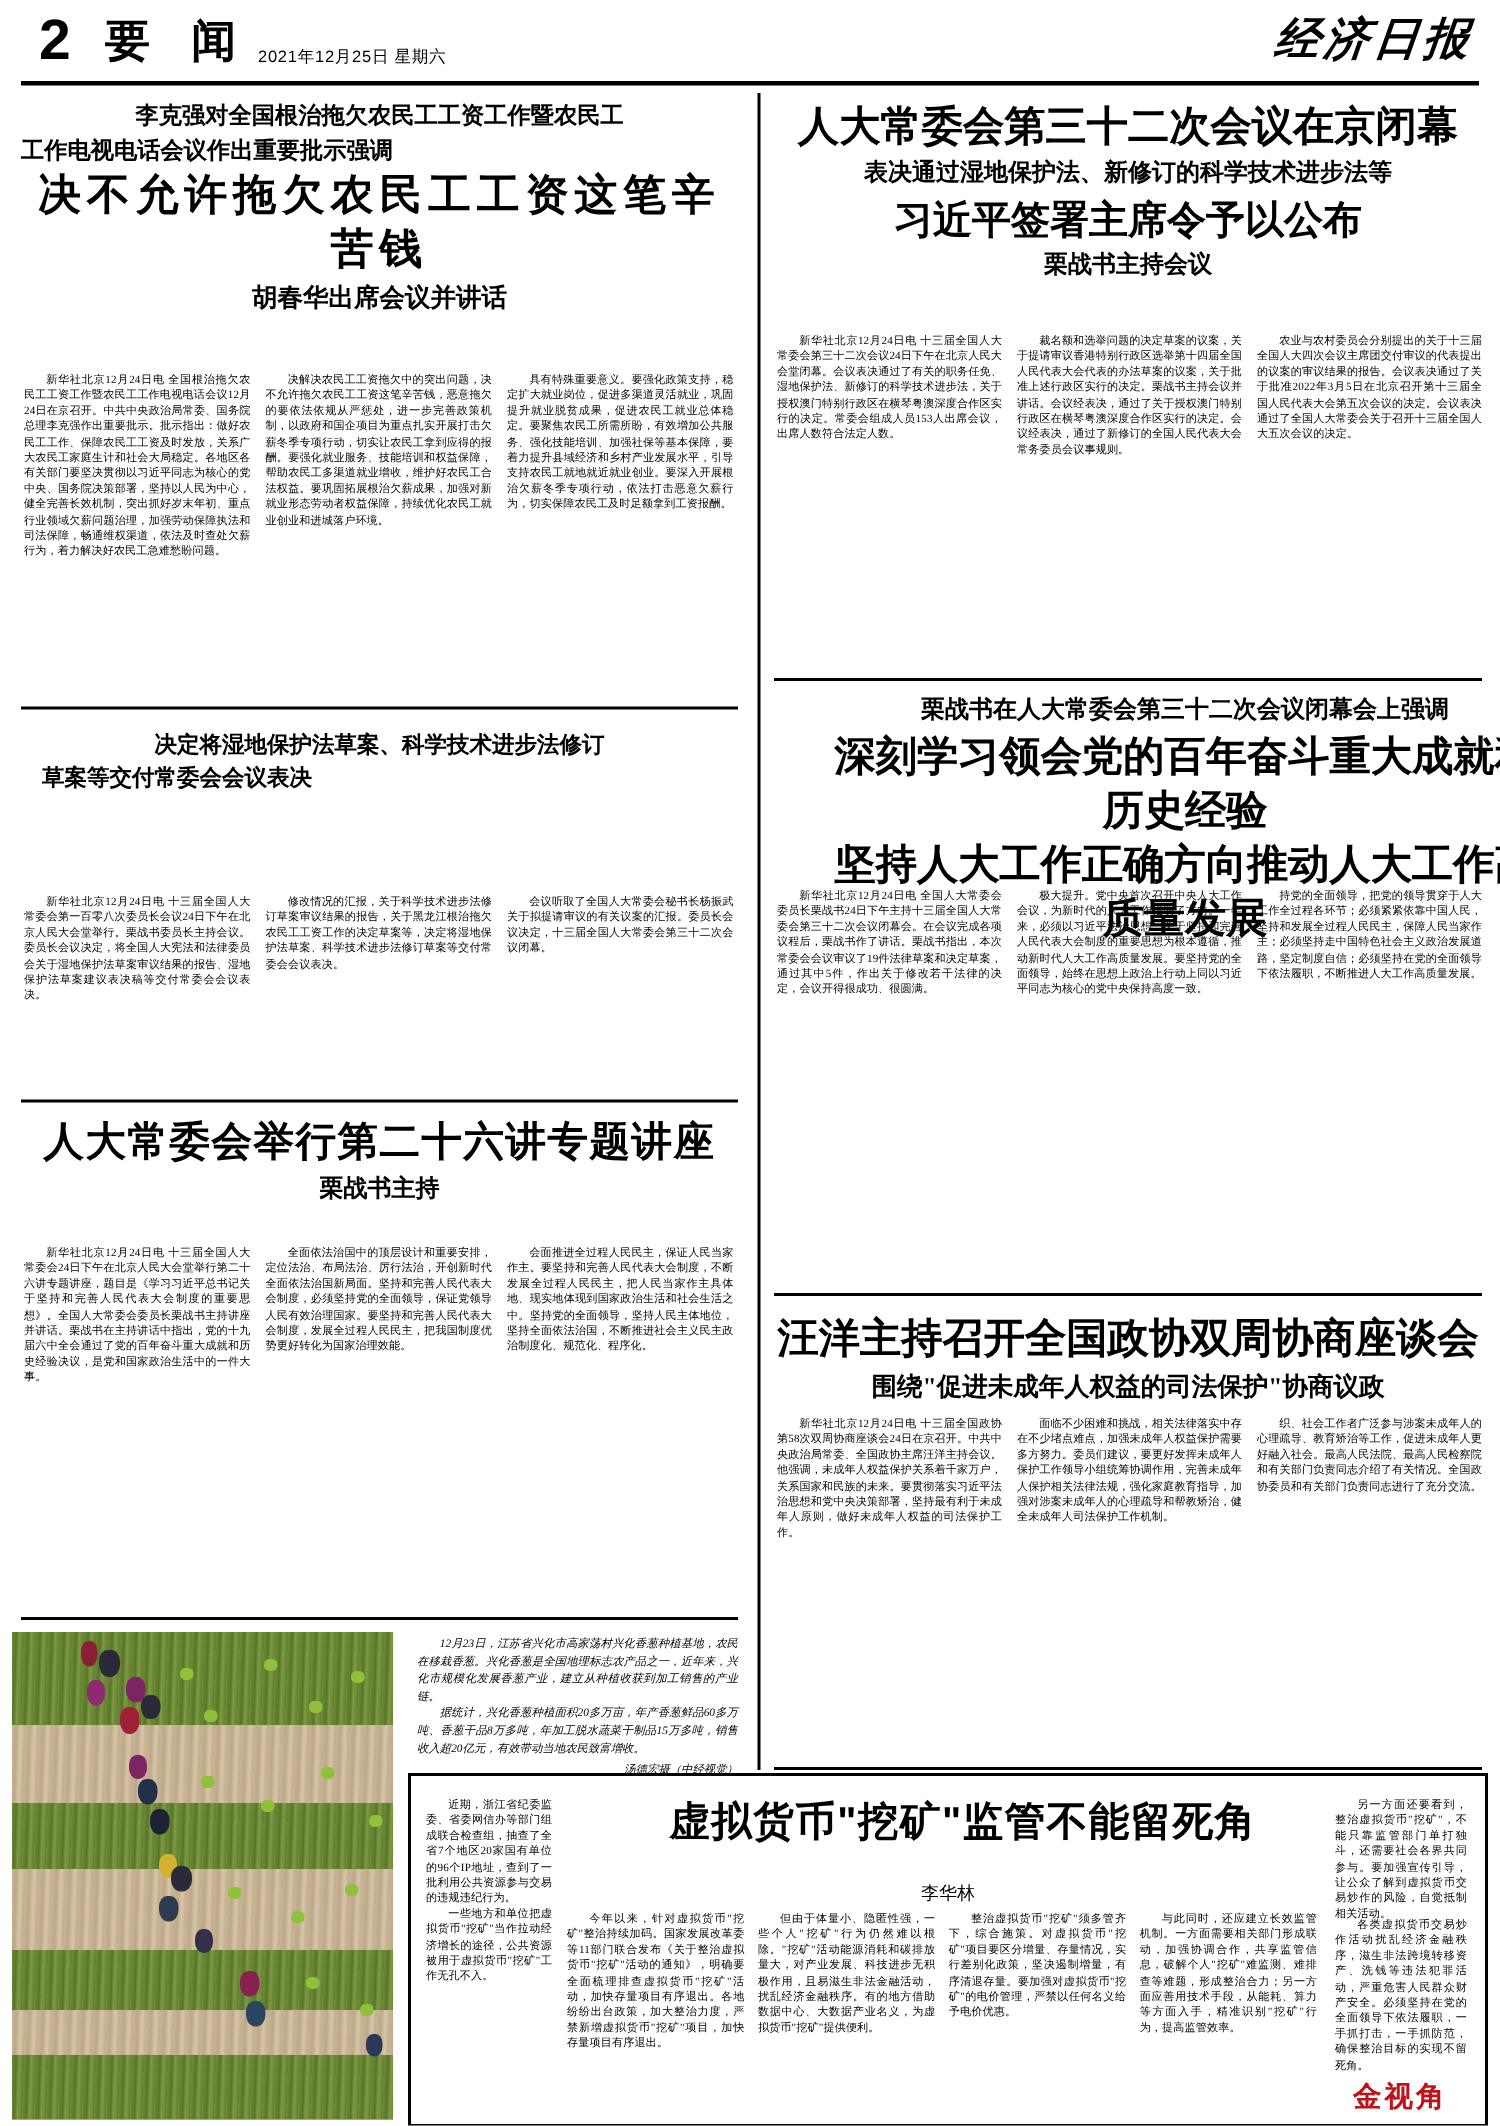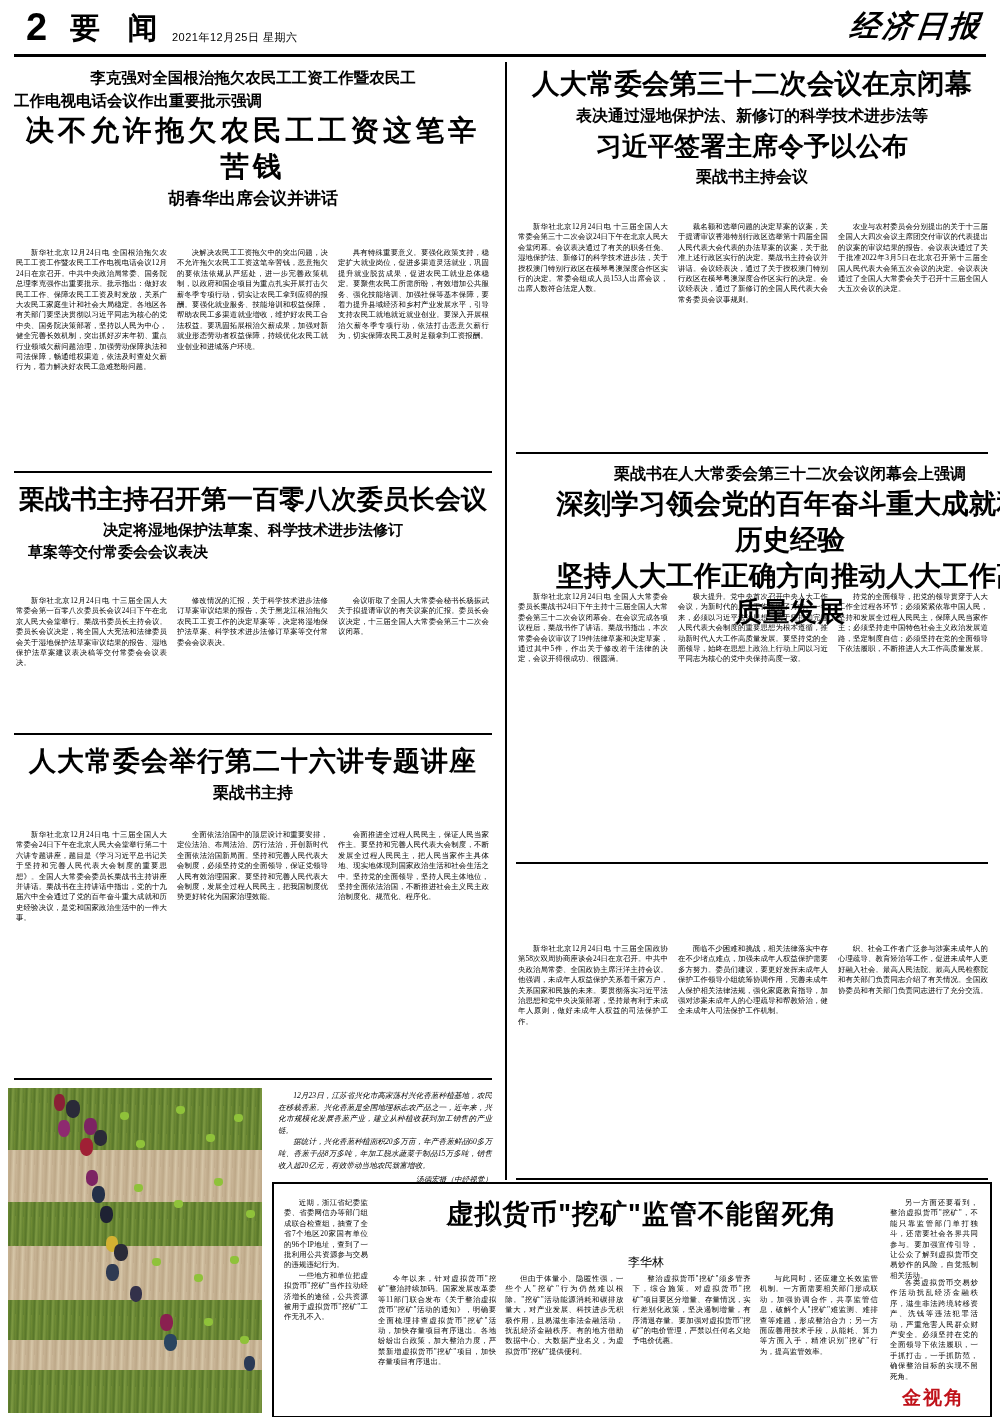--- a/index.html
+++ b/index.html
@@ -93,21 +93,20 @@
     <div class="col" style="width:151px;">
         <p>决解决农民工工资拖欠中的突出问题，决不允许拖欠农民工工资这笔辛苦钱，恶意拖欠的要依法依规从严惩处，进一步完善政策机制，以政府和国企项目为重点扎实开展打击欠薪冬季专项行动，切实让农民工拿到应得的报酬。要强化就业服务、技能培训和权益保障，帮助农民工多渠道就业增收，维护好农民工合法权益。要巩固拓展根治欠薪成果，加强对新就业形态劳动者权益保障，持续优化农民工就业创业和进城落户环境。</p>
       </div>
     <div class="col" style="width:151px;">
         <p>具有特殊重要意义。要强化政策支持，稳定扩大就业岗位，促进多渠道灵活就业，巩固提升就业脱贫成果，促进农民工就业总体稳定。要聚焦农民工所需所盼，有效增加公共服务、强化技能培训、加强社保等基本保障，要着力提升县域经济和乡村产业发展水平，引导支持农民工就地就近就业创业。要深入开展根治欠薪冬季专项行动，依法打击恶意欠薪行为，切实保障农民工及时足额拿到工资报酬。</p>
       </div>
   </div>
   <div class="hr" style="left:14px;top:471px;width:478px;"></div>
 
   <div style="position:absolute;left:14px;top:483px;width:478px;">
-    <div class="hl-lg" style="font-size:26px;letter-spacing:0px;">栗战书主持召开第一百零八次委员长会议</div>
     <div class="sub" style="margin-top:3px;">决定将湿地保护法草案、科学技术进步法修订</div>
     <div class="sub" style="text-align:left;padding-left:14px;">草案等交付常委会会议表决</div>
   </div>
   <div class="cols" style="left:16px;top:596px;width:474px;gap:10px;">
     <div class="col" style="width:151px;">
         <p>新华社北京12月24日电  十三届全国人大常委会第一百零八次委员长会议24日下午在北京人民大会堂举行。栗战书委员长主持会议。委员长会议决定，将全国人大宪法和法律委员会关于湿地保护法草案审议结果的报告、湿地保护法草案建议表决稿等交付常委会会议表决。</p>
       </div>
     <div class="col" style="width:151px;">
         <p>修改情况的汇报，关于科学技术进步法修订草案审议结果的报告，关于黑龙江根治拖欠农民工工资工作的决定草案等，决定将湿地保护法草案、科学技术进步法修订草案等交付常委会会议表决。</p>
       </div>
@@ -212,37 +211,41 @@
       </div>
     <div class="col" style="width:150px;">
         <p>极大提升。党中央首次召开中央人大工作会议，为新时代的人大工作指明了方向。一年来，必须以习近平法治思想、关于坚持和完善人民代表大会制度的重要思想为根本遵循，推动新时代人大工作高质量发展。要坚持党的全面领导，始终在思想上政治上行动上同以习近平同志为核心的党中央保持高度一致。</p>
       </div>
     <div class="col" style="width:150px;">
         <p>持党的全面领导，把党的领导贯穿于人大工作全过程各环节；必须紧紧依靠中国人民，坚持和发展全过程人民民主，保障人民当家作主；必须坚持走中国特色社会主义政治发展道路，坚定制度自信；必须坚持在党的全面领导下依法履职，不断推进人大工作高质量发展。</p>
       </div>
   </div>
   <div class="hr" style="left:516px;top:862px;width:472px;"></div>
 
+  <div style="position:absolute;left:516px;top:874px;width:472px;">
+    <div class="hl-xl" style="font-size:27.5px;">汪洋主持召开全国政协双周协商座谈会</div>
+    <div class="sub" style="margin-top:4px;font-size:17px;">围绕"促进未成年人权益的司法保护"协商议政</div>
+  </div>
   <div class="cols" style="left:518px;top:944px;width:470px;gap:10px;">
     <div class="col" style="width:150px;">
         <p>新华社北京12月24日电  十三届全国政协第58次双周协商座谈会24日在京召开。中共中央政治局常委、全国政协主席汪洋主持会议。他强调，未成年人权益保护关系着千家万户，关系国家和民族的未来。要贯彻落实习近平法治思想和党中央决策部署，坚持最有利于未成年人原则，做好未成年人权益的司法保护工作。</p>
       </div>
     <div class="col" style="width:150px;">
         <p>面临不少困难和挑战，相关法律落实中存在不少堵点难点，加强未成年人权益保护需要多方努力。委员们建议，要更好发挥未成年人保护工作领导小组统筹协调作用，完善未成年人保护相关法律法规，强化家庭教育指导，加强对涉案未成年人的心理疏导和帮教矫治，健全未成年人司法保护工作机制。</p>
       </div>
     <div class="col" style="width:150px;">
         <p>织、社会工作者广泛参与涉案未成年人的心理疏导、教育矫治等工作，促进未成年人更好融入社会。最高人民法院、最高人民检察院和有关部门负责同志介绍了有关情况。全国政协委员和有关部门负责同志进行了充分交流。</p>
       </div>
   </div>
   <div class="hr" style="left:516px;top:1178px;width:472px;"></div>
 
   <div class="feature-box" style="left:272px;top:1182px;width:716px;height:232px;border:2px solid #000;"></div>
 
   <div class="hl-feature" style="position:absolute;left:392px;top:1196px;width:500px;">虚拟货币"挖矿"监管不能留死角</div>
-  <div class="byline-c" style="position:absolute;left:396px;top:1253px;width:500px;">李华林</div>
+  <div class="byline-c" style="position:absolute;left:382px;top:1253px;width:500px;">李华林</div>
 
   <div class="col" style="position:absolute;left:284px;top:1198px;width:84px;">
     <p>近期，浙江省纪委监委、省委网信办等部门组成联合检查组，抽查了全省7个地区20家国有单位的96个IP地址，查到了一批利用公共资源参与交易的违规违纪行为。</p>
     <p>一些地方和单位把虚拟货币"挖矿"当作拉动经济增长的途径，公共资源被用于虚拟货币"挖矿"工作无孔不入。</p>
   </div>
 
   <div class="cols" style="left:378px;top:1274px;width:500px;gap:9px;">
     <div class="col" style="width:119px;">
         <p>今年以来，针对虚拟货币"挖矿"整治持续加码。国家发展改革委等11部门联合发布《关于整治虚拟货币"挖矿"活动的通知》，明确要全面梳理排查虚拟货币"挖矿"活动，加快存量项目有序退出。各地纷纷出台政策，加大整治力度，严禁新增虚拟货币"挖矿"项目，加快存量项目有序退出。</p>
       </div>

